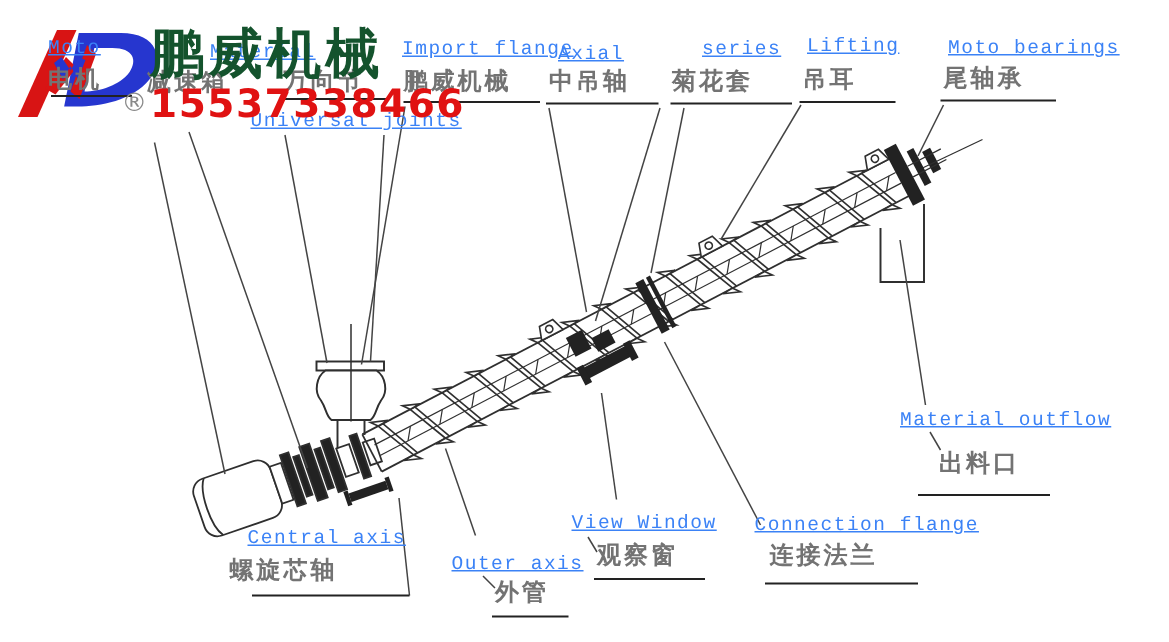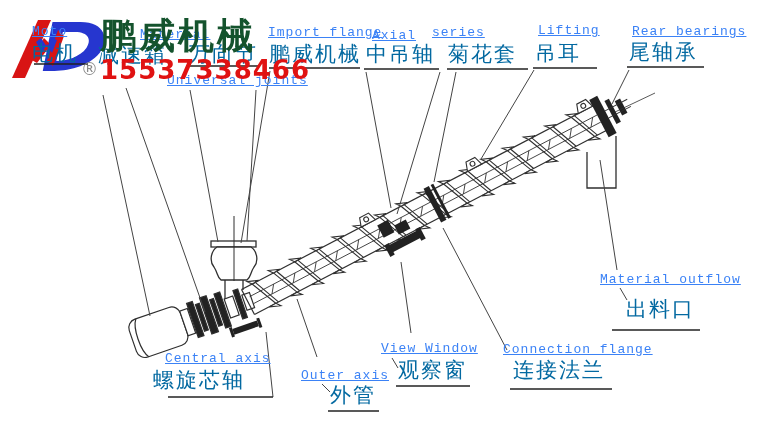--- a/index.html
+++ b/index.html
@@ -1,21 +1,21 @@
 <!DOCTYPE html>
 <html><head>
 <meta charset="utf-8">
 <style>
   html,body{margin:0;padding:0;background:#fff;}
   #stage{position:relative;width:779px;height:428px;background:#fff;overflow:hidden;
          font-family:"DejaVu Sans",sans-serif;}
   #art{position:absolute;left:0;top:0;z-index:1;}
   .en{position:absolute;z-index:2;font-family:"Liberation Mono","DejaVu Sans Mono",monospace;
       font-size:13px;color:#3b82f6;white-space:nowrap;letter-spacing:1px;text-decoration:underline;}
-  .zh{position:absolute;z-index:2;font-size:21px;font-weight:400;color:#0369a1;
+  .zh{position:absolute;z-index:2;font-size:16px;font-weight:700;color:#737373;
       white-space:nowrap;letter-spacing:2px;line-height:22px;}
   .brand-name{position:absolute;left:100px;top:12px;z-index:4;font-size:36px;font-weight:700;
       color:#14532d;letter-spacing:3px;white-space:nowrap;}
   .brand-phone{position:absolute;left:100px;top:55px;z-index:4;font-size:26px;font-weight:700;
       color:#e01212;letter-spacing:1px;white-space:nowrap;}
   .reg-mark{position:absolute;left:81px;top:59px;z-index:3;font-size:17px;color:#8a8a8a;}
 </style>
 </head>
 <body>
 
@@ -179,23 +179,23 @@
       <line x1="510" y1="389" x2="612" y2="389"></line>
       <line x1="612" y1="330" x2="700" y2="330"></line>
     </g>
   </svg>
 
   <span class="en" style="left:32px;top:24px">Moto</span>
   <span class="en" style="left:140px;top:27px">Material</span>
   <span class="en" style="left:167px;top:73px">Universal joints</span>
   <span class="en" style="left:268px;top:25px">Import flange</span>
   <span class="en" style="left:372px;top:28px">Axial</span>
-  <span class="en" style="left:432px;top:25px">series</span>
+  <span class="en" style="left:468px;top:25px">series</span>
   <span class="en" style="left:538px;top:23px">Lifting</span>
-  <span class="en" style="left:632px;top:24px">Rear bearings</span>
+  <span class="en" style="left:632px;top:24px">Moto bearings</span>
   <span class="en" style="left:165px;top:351px">Central axis</span>
   <span class="en" style="left:301px;top:368px">Outer axis</span>
   <span class="en" style="left:381px;top:341px">View Window</span>
   <span class="en" style="left:503px;top:342px">Connection flange</span>
   <span class="en" style="left:600px;top:272px">Material outflow</span>
 
   <span class="zh" style="left:32px;top:42px">电机</span>
   <span class="zh" style="left:98px;top:44px">减速箱</span>
   <span class="zh" style="left:189px;top:43px">万向节</span>
   <span class="zh" style="left:269px;top:43px">鹏威机械</span>

